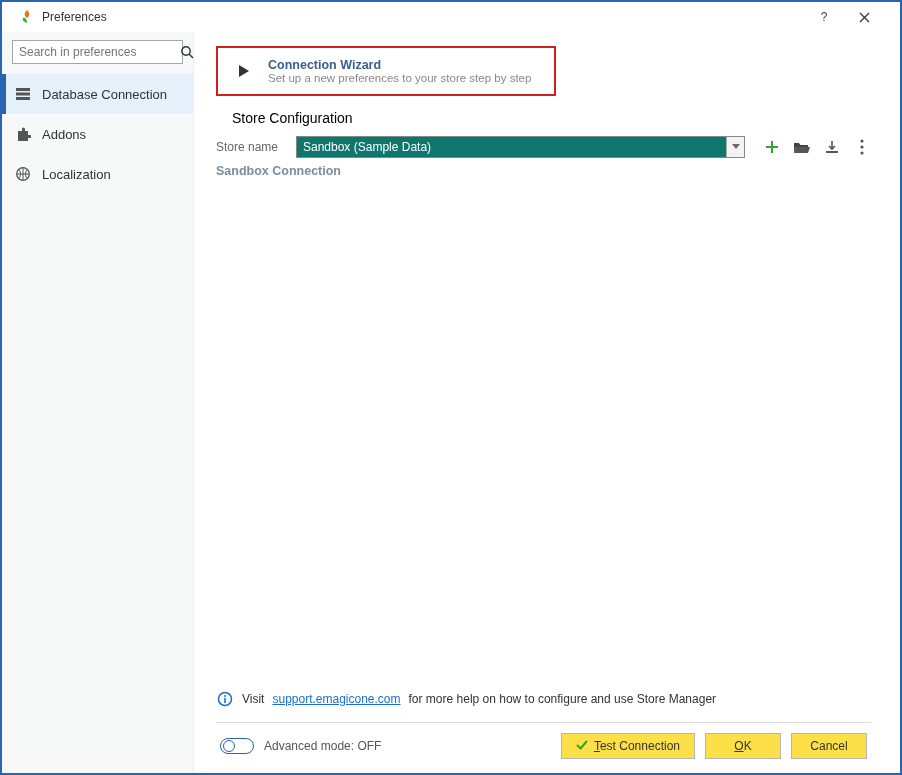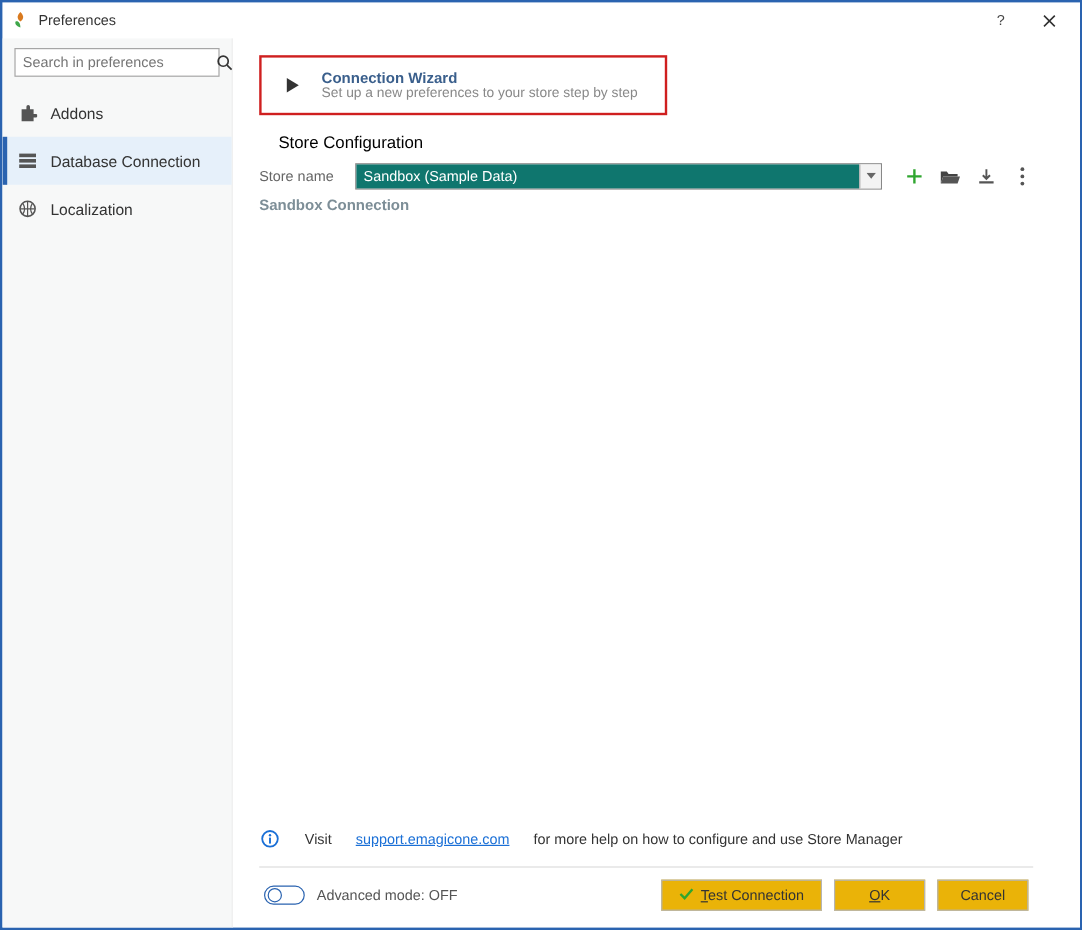--- a/index.html
+++ b/index.html
@@ -1,29 +1,29 @@
 <!DOCTYPE html>
 <html><head>
 <meta charset="utf-8">
 <style>
   * { box-sizing: border-box; }
   html, body { margin: 0; padding: 0; font-family: "Segoe UI", Tahoma, sans-serif; font-size: 12px; color: #222; }
   body { width: 902px; height: 775px; border: 2px solid #2a63b0; background: #fff; position: relative; }
 
   
-  .titlebar { height: 30px; display: flex; align-items: center; padding: 0 6px; }
+  .titlebar { height: 30px; display: flex; align-items: center; padding: 0 16px; }
   .titlebar .app-logo { width: 18px; height: 18px; margin-right: 6px; display:flex; align-items:center; justify-content:center;}
   .titlebar .title { font-size: 12px; color: #333; }
   .titlebar .spacer { flex: 1; }
   .titlebar .winbtn { width: 40px; height: 30px; display: flex; align-items: center; justify-content: center; color: #444; }
 
   
   .main { display: flex; height: calc(100% - 30px); }
   .sidebar { width: 192px; background: #f7f8f8; border-right: 1px solid #eee; display: flex; flex-direction: column; padding-top: 8px;}
-  .content { flex: 1; display: flex; flex-direction: column; padding: 14px 39px 10px 22px; position: relative;}
+  .content { flex: 1; display: flex; flex-direction: column; padding: 14px 29px 10px 22px; position: relative;}
 
   
   .search-wrap { padding: 0 10px 10px 10px; }
   .search { display: flex; align-items: center; border: 1px solid #a6a6a6; background: #fff; height: 24px; }
   .search input { border: none; outline: none; flex: 1; padding: 0 6px; font-size: 12px; background: transparent; }
   .search .sicon { width: 24px; display: flex; align-items: center; justify-content: center; color: #333; }
 
   
   .navlist { display: flex; flex-direction: column; }
   .navitem { display: flex; align-items: center; height: 40px; padding: 0 12px; gap: 10px; color: #333; cursor: default; }
@@ -42,30 +42,30 @@
   .form-row { display: flex; align-items: center; gap: 8px; }
   .form-label { color: #666; font-size: 12px; width: 72px;}
   .combo { flex: 1; max-width: 470px; height: 22px; border: 1px solid #888; display: flex; align-items:stretch; }
   .combo .combo-val { flex:1; background: #0f766e; color: #fff; padding: 2px 6px; font-size: 12px; display:flex; align-items:center;}
   .combo .combo-btn { width: 18px; display:flex; align-items:center; justify-content:center; background:#f3f3f3; border-left:1px solid #aaa; color:#666;}
   .toolbar-icons { display: flex; align-items: center; gap: 12px; margin-left: 10px; color: #555; }
   .toolbar-icons .ticon { width:18px; height:18px; display:flex; align-items:center; justify-content:center; cursor:default;}
   .toolbar-icons .ticon.plus { color: #2fa62f; }
   .conn-name { color: #7d8e97; font-weight: 600; margin-top: 6px; font-size: 12.5px; }
 
-  .info-row { display: flex; align-items: center; gap: 20px; margin-top: auto; padding: 6px 0 14px 0; color:#333;}
+  .info-row { display: flex; align-items: center; gap: 8px; margin-top: auto; padding: 6px 0 14px 0; color:#333;}
   .info-row .iicon { width:18px; height:18px; display:flex; align-items:center; justify-content:center;}
   .info-row a { color: #1a6fd6; text-decoration: underline; }
 
   .bottom-bar { border-top: 1px solid #ddd; padding: 10px 4px 4px 4px; display:flex; align-items:center; gap:10px;}
   .toggle { width: 34px; height: 16px; border: 1px solid #2a63b0; border-radius: 8px; position: relative; background:#fff;}
   .toggle .knob { position:absolute; left:2px; top:1px; width:12px; height:12px; border:1.5px solid #2a63b0; border-radius:50%; background:#fff;}
   .adv-label { color:#555;text-align:center; }
   .bottom-bar .spacer { flex:1; }
-  .btn { min-width: 96px; height: 26px; border:1px solid #b5b5b5; background: #eab308; display:flex; align-items:center; justify-content:center; gap:6px; padding: 0 14px; font-size:12px; color:#333;}
+  .btn { min-width: 96px; height: 26px; border:1px solid #b5b5b5; background: #fde047; display:flex; align-items:center; justify-content:center; gap:6px; padding: 0 14px; font-size:12px; color:#333;}
   .btn .check { color:#2fa62f; font-weight:bold;}
   .btn .u { text-decoration: underline; }
 
 </style>
 </head>
 <body>
 
 <div class="titlebar">
   <span class="app-logo">
     <svg width="16" height="16" viewBox="0 0 16 16">
@@ -93,37 +93,37 @@
         <input type="text" placeholder="Search in preferences" style="">
         <span class="sicon">
           <svg width="14" height="14" viewBox="0 0 14 14">
               <circle cx="6" cy="6" r="4.2" fill="none" stroke="#333" stroke-width="1.4"></circle>
               <path d="M9.2 9.2 L13 13" stroke="#333" stroke-width="1.4"></path>
             </svg>
         </span>
       </div>
     </div>
     <div class="navlist">
-      <div class="navitem">
-        <span class="nicon">
-          <svg width="16" height="16" viewBox="0 0 16 16">
-              <path d="M3 5h4V3a1.5 1.5 0 013 0v2h3v4h2a1.5 1.5 0 010 3h-2v3H3z" fill="#555"></path>
-            </svg>
-        </span>
-        <span class="nlabel">Addons</span>
-      </div>
       <div class="navitem active">
         <span class="nicon">
           <svg width="16" height="14" viewBox="0 0 16 14">
               <rect x="1" y="1" width="14" height="3" fill="#555"></rect>
               <rect x="1" y="5.5" width="14" height="3" fill="#555"></rect>
               <rect x="1" y="10" width="14" height="3" fill="#555"></rect>
             </svg>
         </span>
         <span class="nlabel">Database Connection</span>
+      </div>
+      <div class="navitem">
+        <span class="nicon">
+          <svg width="16" height="16" viewBox="0 0 16 16">
+              <path d="M3 5h4V3a1.5 1.5 0 013 0v2h3v4h2a1.5 1.5 0 010 3h-2v3H3z" fill="#555"></path>
+            </svg>
+        </span>
+        <span class="nlabel">Addons</span>
       </div>
       <div class="navitem">
         <span class="nicon">
           <svg width="16" height="16" viewBox="0 0 16 16">
               <circle cx="8" cy="8" r="6.3" fill="none" stroke="#555" stroke-width="1.3"></circle>
               <path d="M2 8h12 M8 2v12 M4 3.5c2 3 2 6 0 9 M12 3.5c-2 3-2 6 0 9" fill="none" stroke="#555" stroke-width="1"></path>
             </svg>
         </span>
         <span class="nlabel">Localization</span>
       </div>

